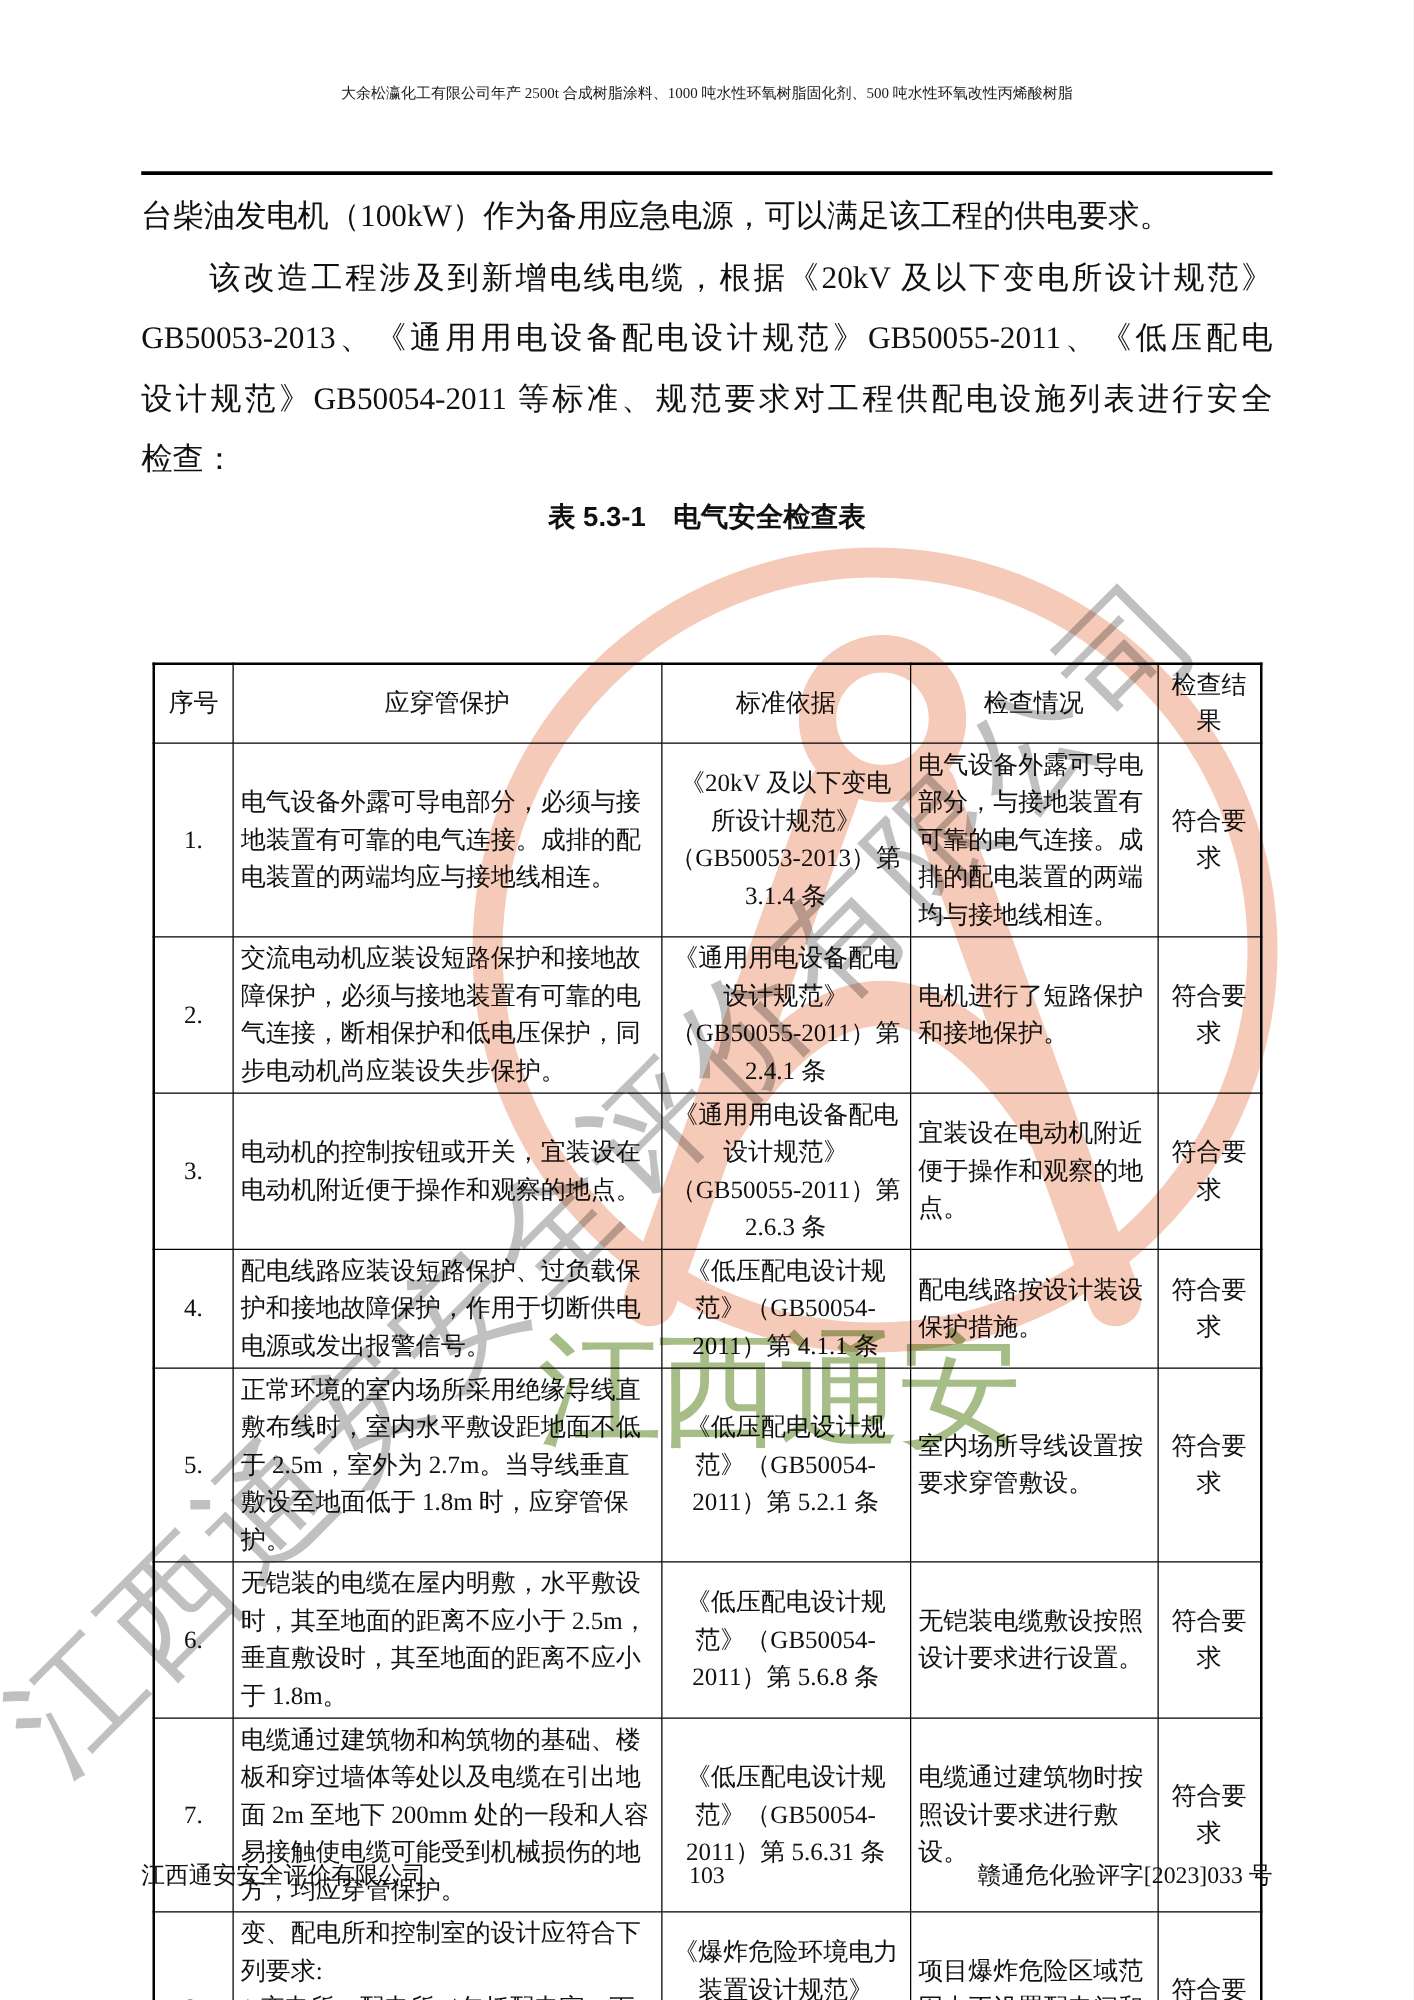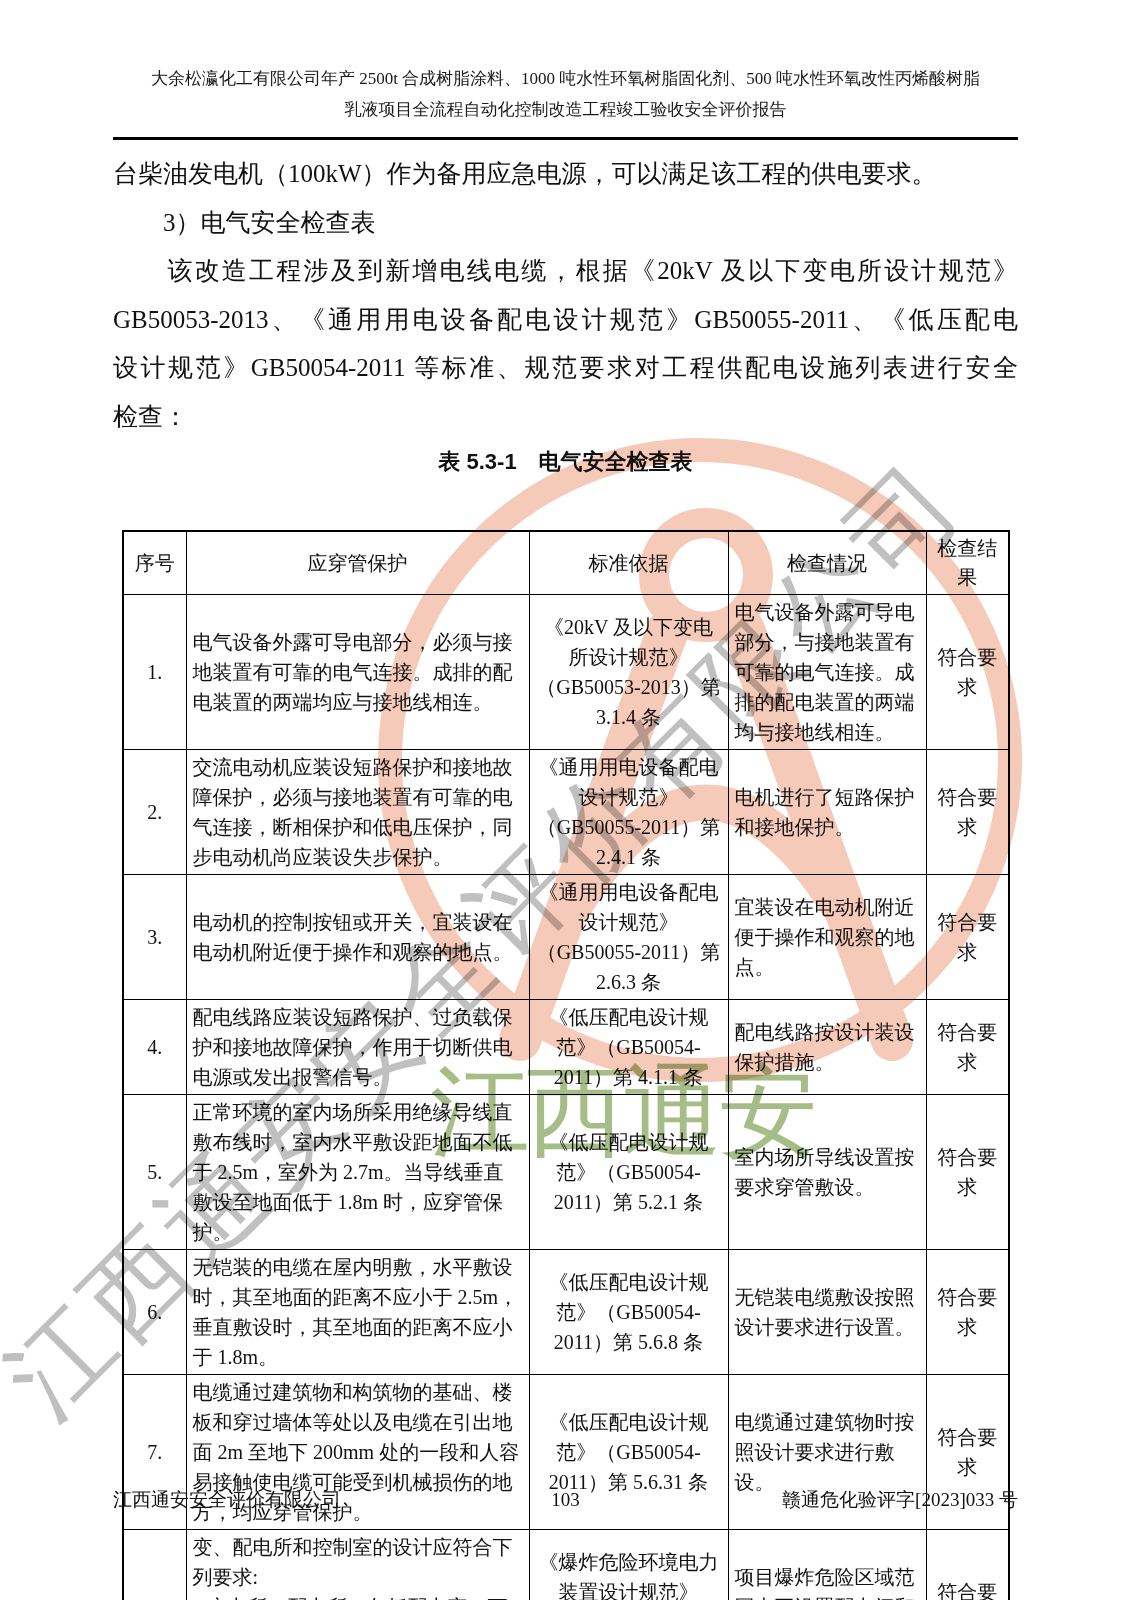--- a/index.html
+++ b/index.html
@@ -5,21 +5,21 @@
   html,body { margin:0; padding:0; background:#e8e8e8; }
   .page {
     position:relative; width:1131px; height:1600px; margin:0 auto;
     background:#ffffff; overflow:hidden;
     font-family:"Liberation Serif","DejaVu Serif",serif;
     color:#111;
   }
   
   .doc-header {
     position:absolute; top:64px; left:113px; right:113px;
-    text-align:center; font-size:17px; line-height:1.8; color:#1a1a1a;
+    text-align:center; font-size:12px; line-height:1.8; color:#1a1a1a;
   }
   .header-rule {
     position:absolute; top:137px; left:113px; right:113px;
     height:3px; background:#000;
   }
   
   .body-text { position:absolute; top:150px; left:113px; width:905px; }
   .p-line { font-size:25px; line-height:48.5px; white-space:normal; }
   .fill { text-align:justify; text-align-last:justify; }
   .table-caption {
@@ -75,27 +75,25 @@
     mix-blend-mode:multiply; z-index:4;
   }
 </style>
 </head>
 <body>
 
 <div class="page">
 
   <div class="doc-header">
     <div>大余松瀛化工有限公司年产 2500t 合成树脂涂料、1000 吨水性环氧树脂固化剂、500 吨水性环氧改性丙烯酸树脂</div>
-    <div>乳液项目全流程自动化控制改造工程竣工验收安全评价报告</div>
   </div>
   <div class="header-rule"></div>
 
   <div class="body-text">
     <div class="p-line">台柴油发电机（100kW）作为备用应急电源，可以满足该工程的供电要求。</div>
-    <div class="p-line">　　3）电气安全检查表</div>
     <div class="p-line fill">　　该改造工程涉及到新增电线电缆，根据《20kV 及以下变电所设计规范》</div>
     <div class="p-line fill">GB50053-2013、《通用用电设备配电设计规范》GB50055-2011、《低压配电</div>
     <div class="p-line fill">设计规范》GB50054-2011 等标准、规范要求对工程供配电设施列表进行安全</div>
     <div class="p-line">检查：</div>
     <div class="table-caption">表 5.3-1　电气安全检查表</div>
   </div>
 
   <table class="checklist">
     <colgroup>
       <col style="width:63px">

